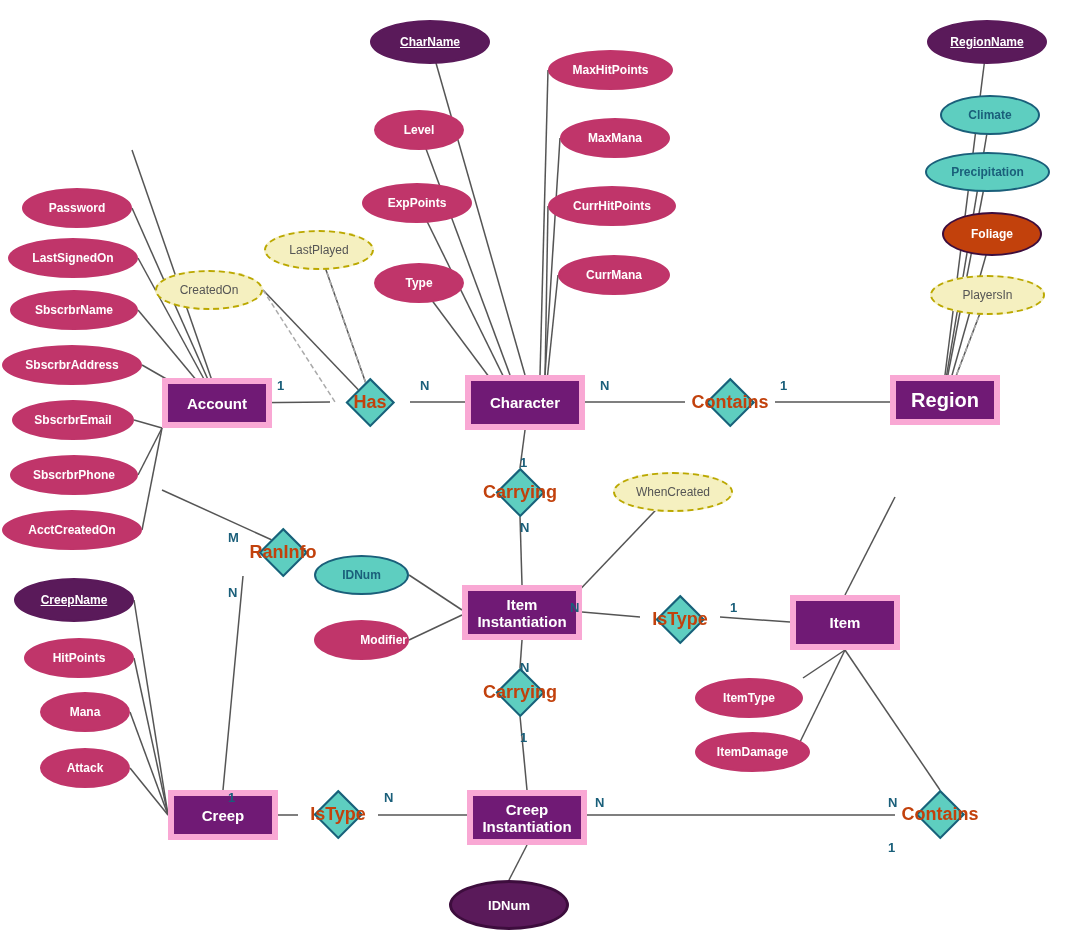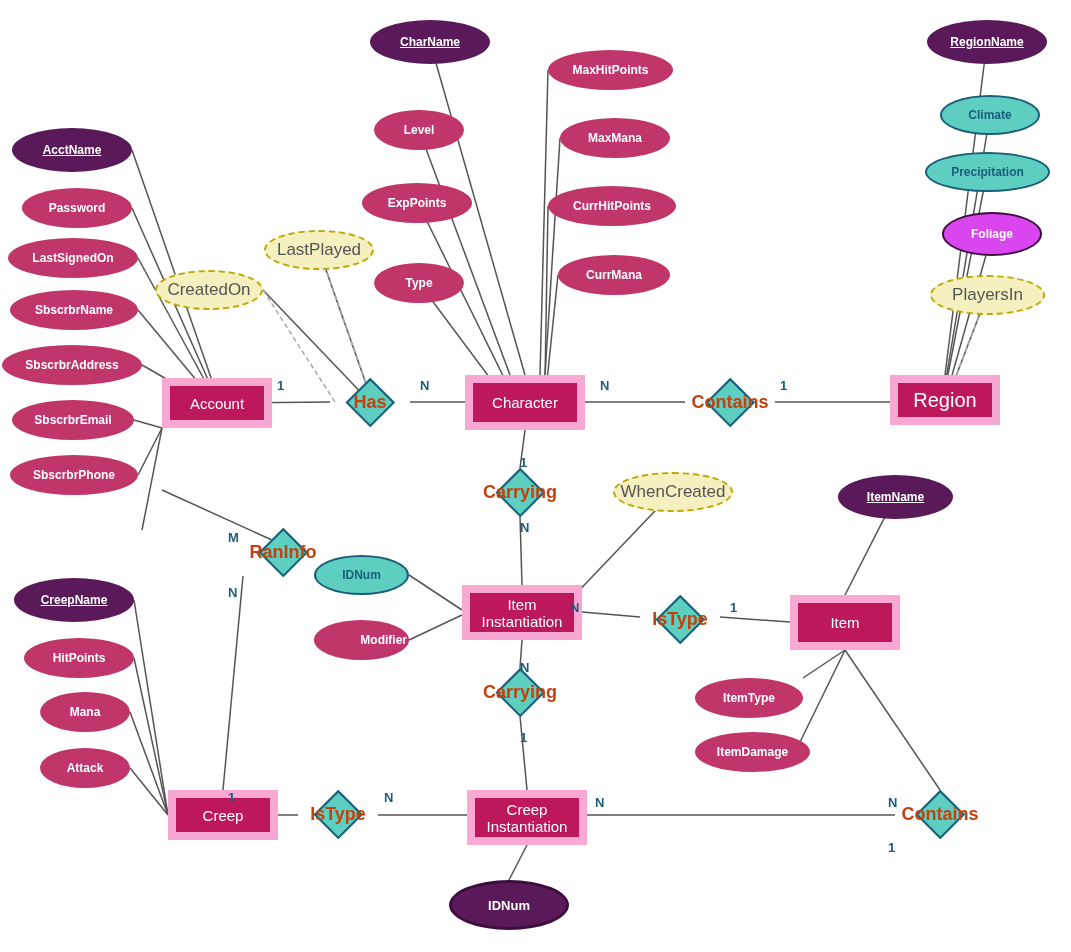--- a/index.html
+++ b/index.html
@@ -1,25 +1,25 @@
 <!DOCTYPE html>
 <html><head>
   <meta charset="utf-8">
   <style>
     * { margin: 0; padding: 0; box-sizing: border-box; }
     body { background: #fff; font-family: Arial, sans-serif; overflow: auto; }
     #diagram { position: relative; width: 1071px; height: 952px; }
     svg#lines { position: absolute; top: 0; left: 0; width: 1071px; height: 952px; pointer-events: none; z-index: 0; }
     .node { position: absolute; display: flex; align-items: center; justify-content: center; text-align: center; z-index: 2; }
     .rect-node {
-      background: #be185d;
-      color: #fff;
-      font-weight: normal;
+      background: #701a75;
+      color: #fff;
+      font-weight: bold;
       font-size: 15px;
-      border: 8px solid #f9a8d4;
+      border: 6px solid #f9a8d4;
     }
     .diamond-node {
       background: transparent;
       color: #1a5f7a;
       font-weight: bold;
       font-size: 13px;
     }
     .diamond-inner {
       background: #5ecec0;
       transform: rotate(45deg);
@@ -38,21 +38,21 @@
       background: #c0356a;
       color: #fff;
       font-size: 12px;
       font-weight: bold;
       border-radius: 50%;
       border: 2px solid #c0356a;
     }
     .ellipse-yellow {
       background: #f5f0c0;
       color: #555;
-      font-size: 17px;
+      font-size: 12px;
       border-radius: 50%;
       border: 2px dashed #bba800;
     }
     .ellipse-teal {
       background: #5ecec0;
       color: #1a5f7a;
       font-size: 12px;
       font-weight: bold;
       border-radius: 50%;
       border: 2px solid #1a5f7a;
@@ -60,21 +60,21 @@
     .ellipse-purple {
       background: #5a1a5a;
       color: #fff;
       font-size: 12px;
       font-weight: bold;
       border-radius: 50%;
       border: 2px solid #5a1a5a;
     }
     .ellipse-purple.underline span { text-decoration: underline; }
     .ellipse-purple-dark {
-      background: #d946ef;
+      background: #c2410c;
       color: #fff;
       font-size: 12px;
       font-weight: bold;
       border-radius: 50%;
       border: 2px solid #3d0d3d;
     }
     .label-num {
       position: absolute;
       font-size: 13px;
       font-weight: bold;
@@ -182,41 +182,41 @@
       <span class="diamond-text">RanInfo</span>
     </div>
     <div class="node diamond-node" style="left: 298px; top: 790px; width: 80px; height: 48px;">
       <div class="diamond-inner" style="width: 34.56px; height: 34.56px; left: 22.72px; top: 6.72px;"></div>
       <span class="diamond-text">IsType</span>
     </div>
     <div class="node diamond-node" style="left: 895px; top: 790px; width: 90px; height: 48px;">
       <div class="diamond-inner" style="width: 34.56px; height: 34.56px; left: 27.72px; top: 6.72px;"></div>
       <span class="diamond-text">Contains</span>
     </div>
-    <div class="node ellipse-purple underline" style="left: 12px; top: 128px; width: 120px; height: 44px;">
-      <span>AcctName</span>
-    </div>
     <div class="node ellipse-pink" style="left: 22px; top: 188px; width: 110px; height: 40px;">
       <span>Password</span>
     </div>
     <div class="node ellipse-pink" style="left: 8px; top: 238px; width: 130px; height: 40px;">
       <span>LastSignedOn</span>
     </div>
     <div class="node ellipse-pink" style="left: 10px; top: 290px; width: 128px; height: 40px;">
       <span>SbscrbrName</span>
     </div>
     <div class="node ellipse-pink" style="left: 2px; top: 345px; width: 140px; height: 40px;">
       <span>SbscrbrAddress</span>
     </div>
     <div class="node ellipse-pink" style="left: 12px; top: 400px; width: 122px; height: 40px;">
       <span>SbscrbrEmail</span>
     </div>
     <div class="node ellipse-pink" style="left: 10px; top: 455px; width: 128px; height: 40px;">
       <span>SbscrbrPhone</span>
     </div>
+    <div class="node ellipse-pink" style="left: 2px; top: 510px; width: 140px; height: 40px;">
+      <span>AcctCreatedOn</span>
+    </div>
     <div class="node ellipse-purple underline" style="left: 14px; top: 578px; width: 120px; height: 44px;">
       <span>CreepName</span>
     </div>
     <div class="node ellipse-pink" style="left: 24px; top: 638px; width: 110px; height: 40px;">
       <span>HitPoints</span>
     </div>
     <div class="node ellipse-pink" style="left: 40px; top: 692px; width: 90px; height: 40px;">
       <span>Mana</span>
     </div>
     <div class="node ellipse-pink" style="left: 40px; top: 748px; width: 90px; height: 40px;">
@@ -259,23 +259,20 @@
       <span>Climate</span>
     </div>
     <div class="node ellipse-teal" style="left: 925px; top: 152px; width: 125px; height: 40px;">
       <span>Precipitation</span>
     </div>
     <div class="node ellipse-purple-dark" style="left: 942px; top: 212px; width: 100px; height: 44px;">
       <span>Foliage</span>
     </div>
     <div class="node ellipse-yellow" style="left: 930px; top: 275px; width: 115px; height: 40px;">
       <span>PlayersIn</span>
-    </div>
-    <div class="node ellipse-purple underline" style="left: 838px; top: 475px; width: 115px; height: 44px;">
-      <span>ItemName</span>
     </div>
     <div class="node ellipse-pink" style="left: 695px; top: 678px; width: 108px; height: 40px;">
       <span>ItemType</span>
     </div>
     <div class="node ellipse-pink" style="left: 695px; top: 732px; width: 115px; height: 40px;">
       <span>ItemDamage</span>
     </div>
     <div class="node ellipse-yellow" style="left: 613px; top: 472px; width: 120px; height: 40px;">
       <span>WhenCreated</span>
     </div>

